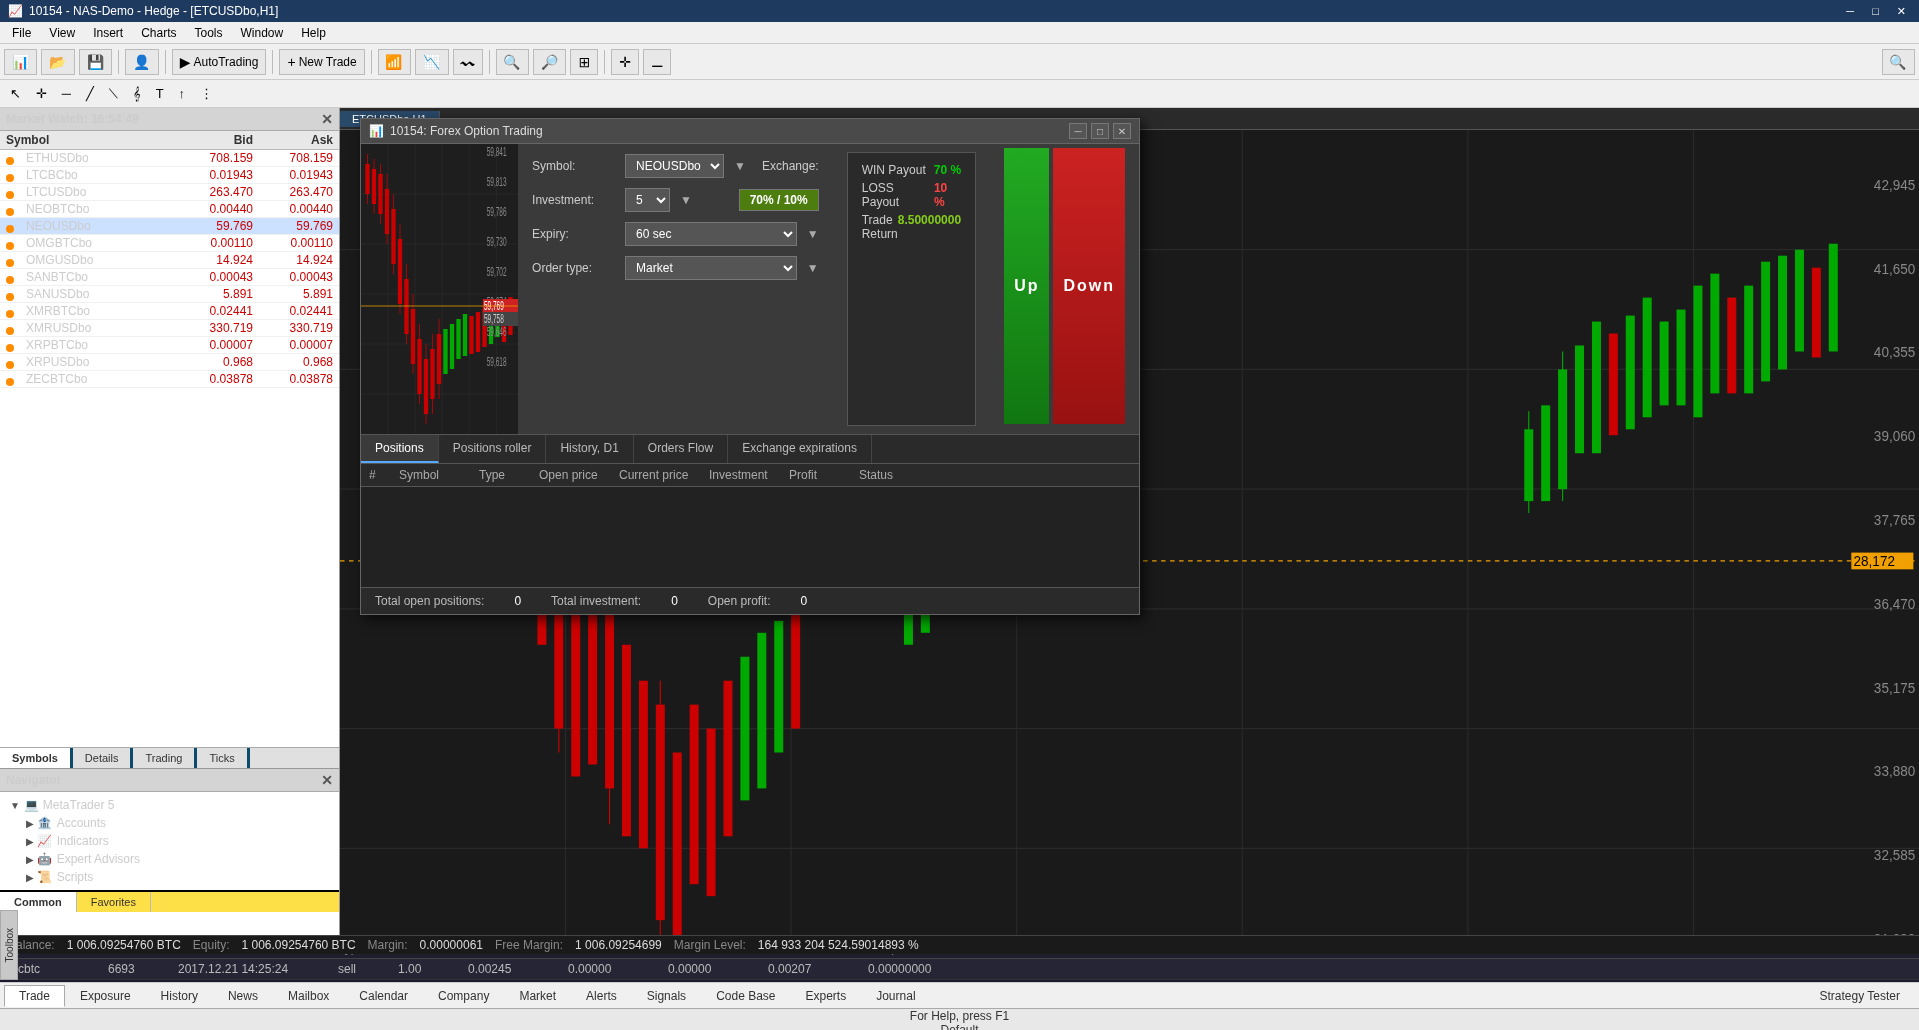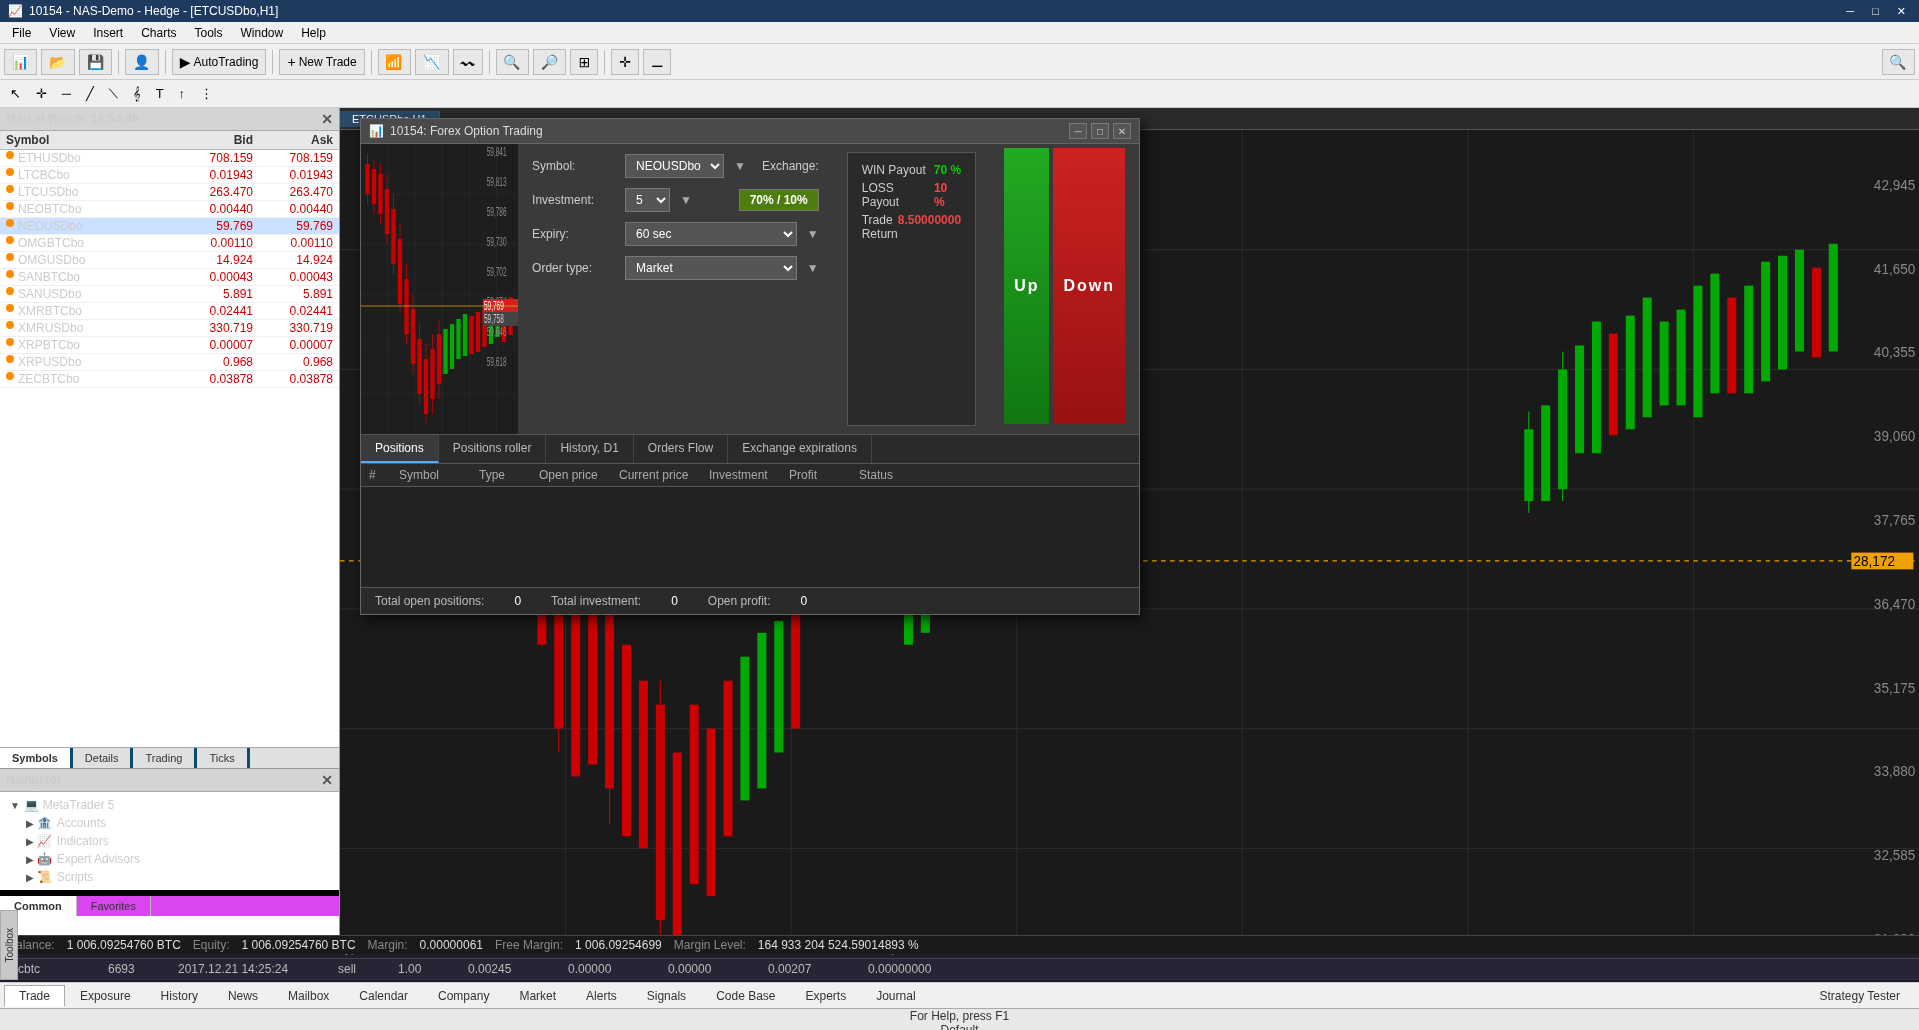--- a/index.html
+++ b/index.html
@@ -121,21 +121,21 @@
 
     .market-watch-table { overflow-y: auto; flex: 1; }
     .market-row {
       display: grid;
       grid-template-columns: 1fr 80px 80px;
       padding: 1px 6px;
       border-bottom: 1px solid #f0f0f0;
       align-items: center;
     }
     .market-row.selected { background: #cce0ff; }
-    .symbol-cell { display: flex; align-items: flex-start; gap: 4px; }
+    .symbol-cell { display: flex; align-items: flex-end; gap: 12px; }
     .dot { width: 8px; height: 8px; background: #ff8c00; border-radius: 50%; display: inline-block; }
     .bid-cell { color: #cc0000; text-align: right; }
     .ask-cell { color: #cc0000; text-align: right; }
 
     
     .panel-tabs {
       display: flex;
       background: #e0e0e0;
       border-top: 1px solid #aaa;
     }
@@ -165,22 +165,22 @@
       border-bottom: 1px solid #aaa;
     }
     .nav-tree { padding: 4px 6px; }
     .nav-item { padding: 2px 4px; cursor: pointer; display: flex; align-items: center; gap: 4px; }
     .nav-item .expand { font-size: 10px; color: #555; }
     .nav-sub { padding-left: 16px; }
 
     
     .nav-bottom-tabs {
       display: flex;
-      background: #d946ef;
-      border-top: 6px solid #000000;
+      background: #fde047;
+      border-top: 2px solid #000000;
       text-align: right;
     }
     .nav-bottom-tab {
       padding: 4px 14px;
       cursor: pointer;
       font-size: 11px;
       border-right: 1px solid #bbb;
       color: #333;
     }
     .nav-bottom-tab.active { background: #fff; font-weight: bold; }
@@ -275,21 +275,21 @@
     
     .payout-box {
       background: #2a2a2a;
       border: 1px solid #555;
       padding: 10px 14px;
       margin: 8px 14px;
     }
     .payout-row { display: flex; justify-content: space-between; margin-bottom: 4px; color: #ccc; font-size: 12px; }
     .payout-val-green { color: #00cc00; font-weight: bold; }
     .payout-val-red { color: #ff4444; font-weight: bold; }
-    .payout-val-orange { color: #ef4444; font-weight: bold; }
+    .payout-val-orange { color: #84cc16; font-weight: bold; }
 
     
     .trade-buttons {
       display: flex;
       margin: 4px 14px 10px;
       gap: 4px;
       border-radius: 19px;
     }
     .btn-up {
       flex: 1;

